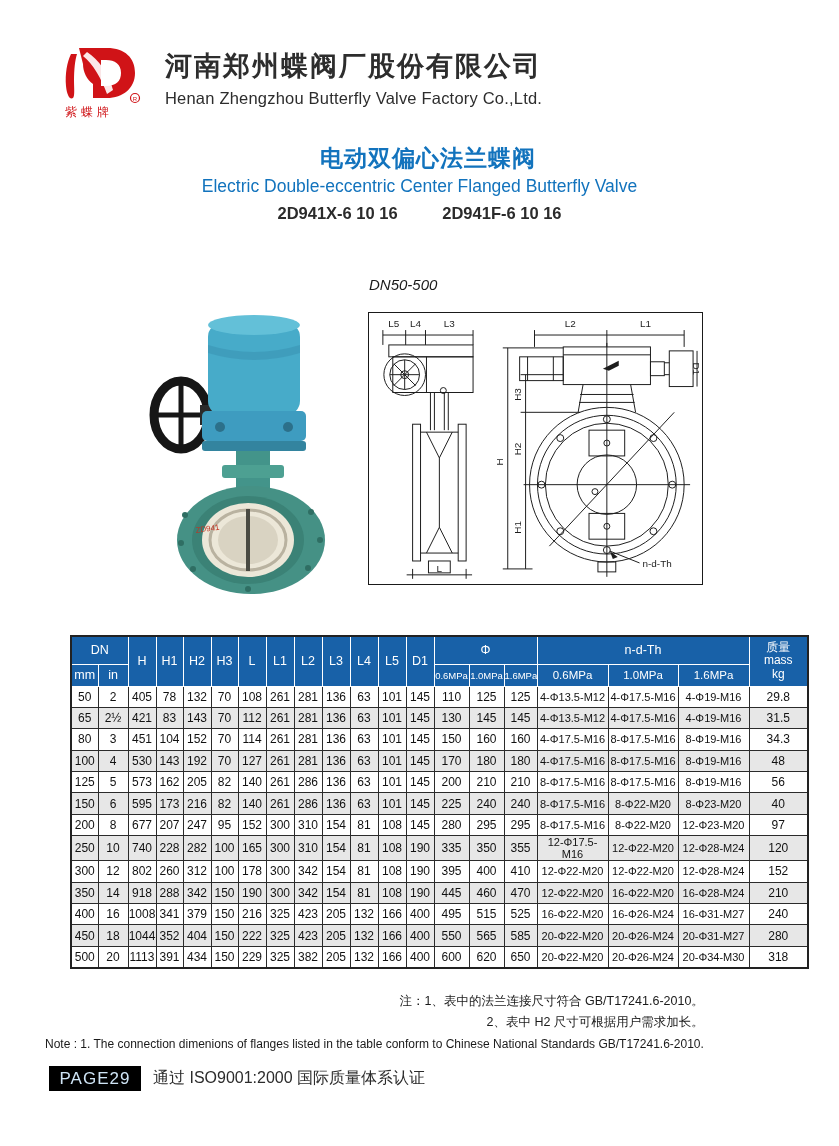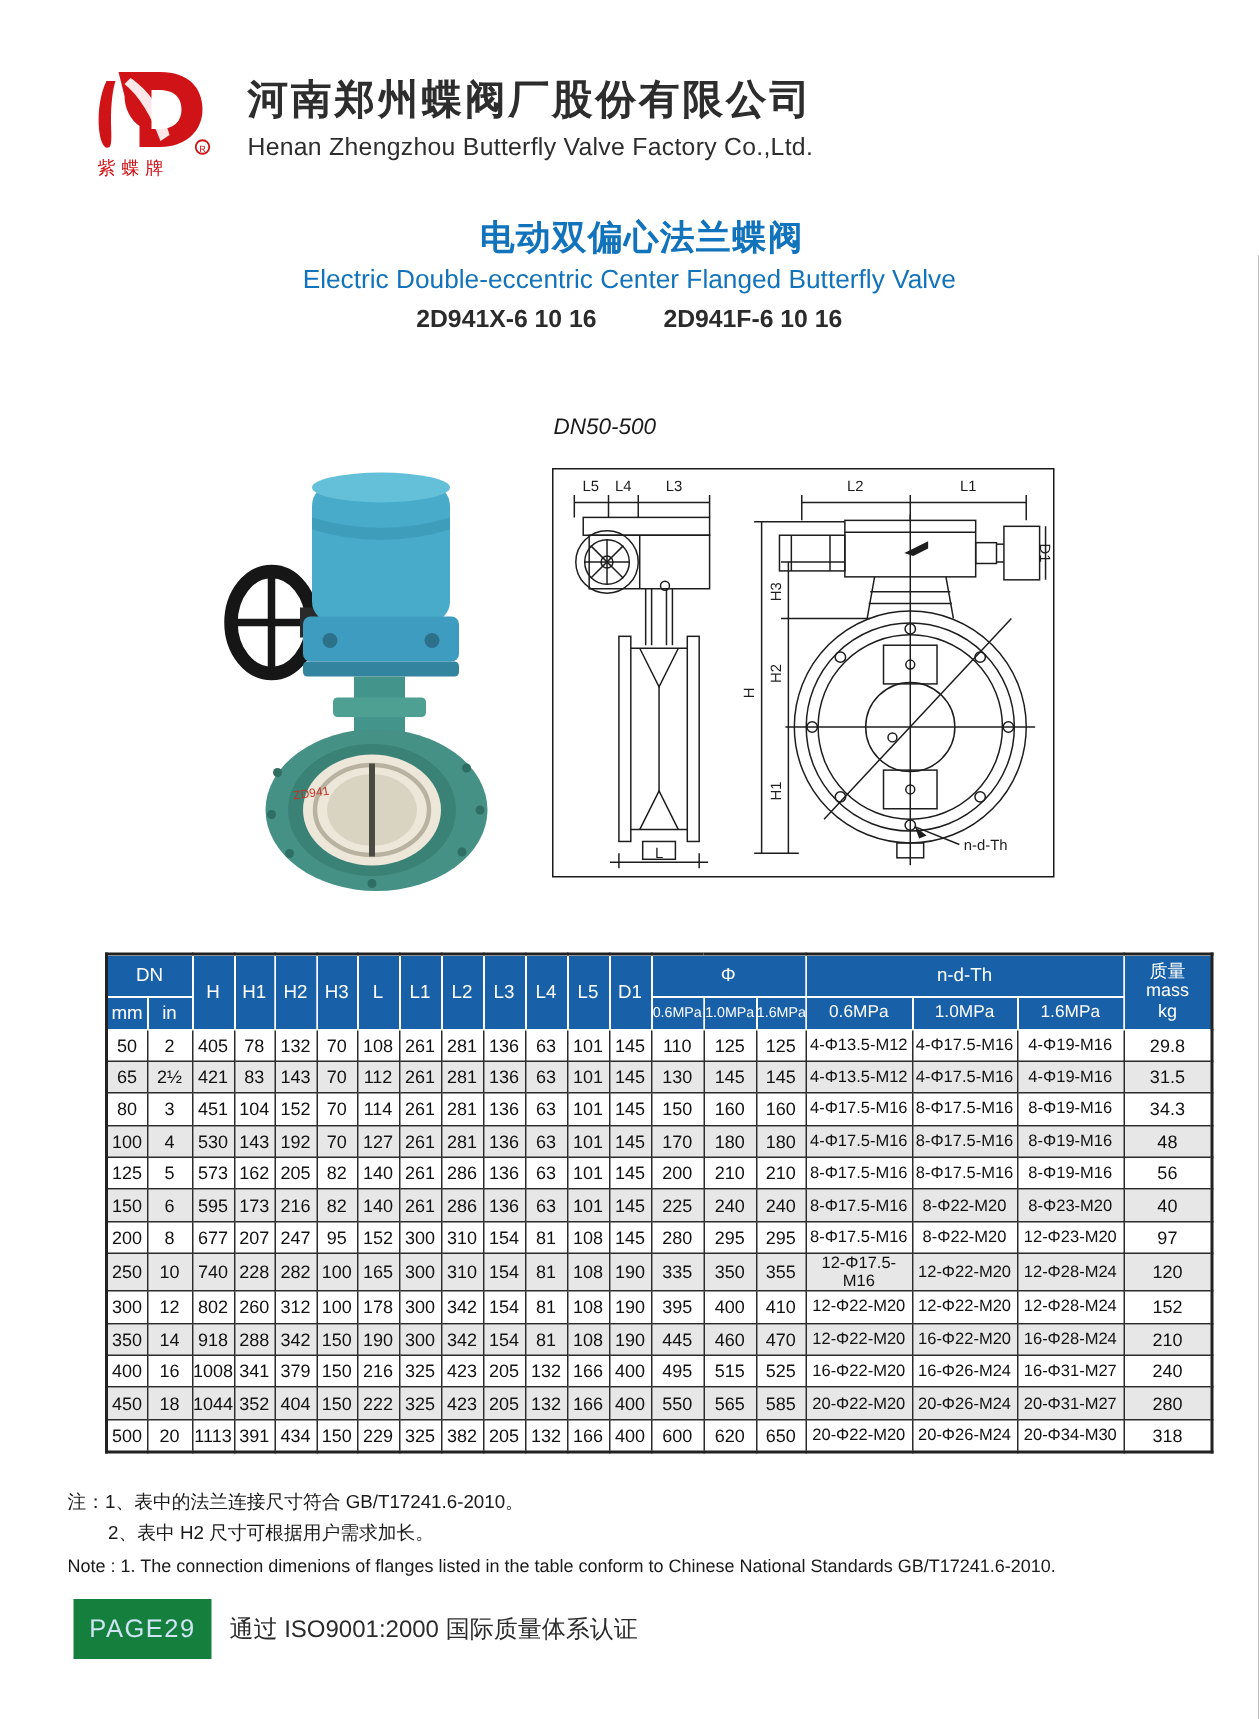--- a/index.html
+++ b/index.html
@@ -41,28 +41,28 @@
   .spec-table thead tr.r1 th { height:28px; }
   .spec-table thead tr.r2 th { height:22px; }
   .spec-table thead th.small { font-size:9.5px; }
   .spec-table thead th.mid { font-size:11.5px; }
   .spec-table thead th.mass { font-size:12px; line-height:1.15; }
   .spec-table tbody td { border:1px solid #2b2b2b; height:21.4px; background:#ffffff; }
   .spec-table tbody tr.alt td { background:#e7e7e7; }
   .spec-table tbody td.ndth { font-size:11px; }
   .spec-table { border:2px solid #222; }
   
-  .notes { position:absolute; left:45px; top:993px; color:#1a1a1a; }
+  .notes { position:absolute; left:45px; top:993px; color:#1a1a1a;text-align:right; }
   .note-cn1 { font-size:12.5px; }
   .note-cn2 { font-size:12.5px; margin:4px 0 6px 27px; }
   .note-en1 { font-size:12px; }
   .note-en2 { font-size:12px; margin:5px 0 0 50px; }
   
   .footer { position:absolute; left:49px; top:1066px; display:flex; align-items:center; }
-  .pagebadge { width:92px; height:40px; background:#15803d; color:#cfe4f5;
+  .pagebadge { width:92px; height:25px; background:#000000; color:#cfe4f5;
                font-size:17px; display:flex; align-items:center; justify-content:center;
                letter-spacing:1px; }
   .cert { margin-left:12px; font-size:16px; color:#2b2b2b; }
   
   .watermark { position:absolute; right:6px; bottom:8px; text-align:right;
                font-weight:bold; color:#44443c; line-height:1.25;
                text-shadow:-1px -1px 0 #fff, 1px -1px 0 #fff, -1px 1px 0 #fff, 1px 1px 0 #fff,
                            2px 2px 1px #9a9a92; }
   .wm1 { font-size:14.5px; letter-spacing:1px; }
   .wm2 { font-size:13.5px; letter-spacing:2px; }

